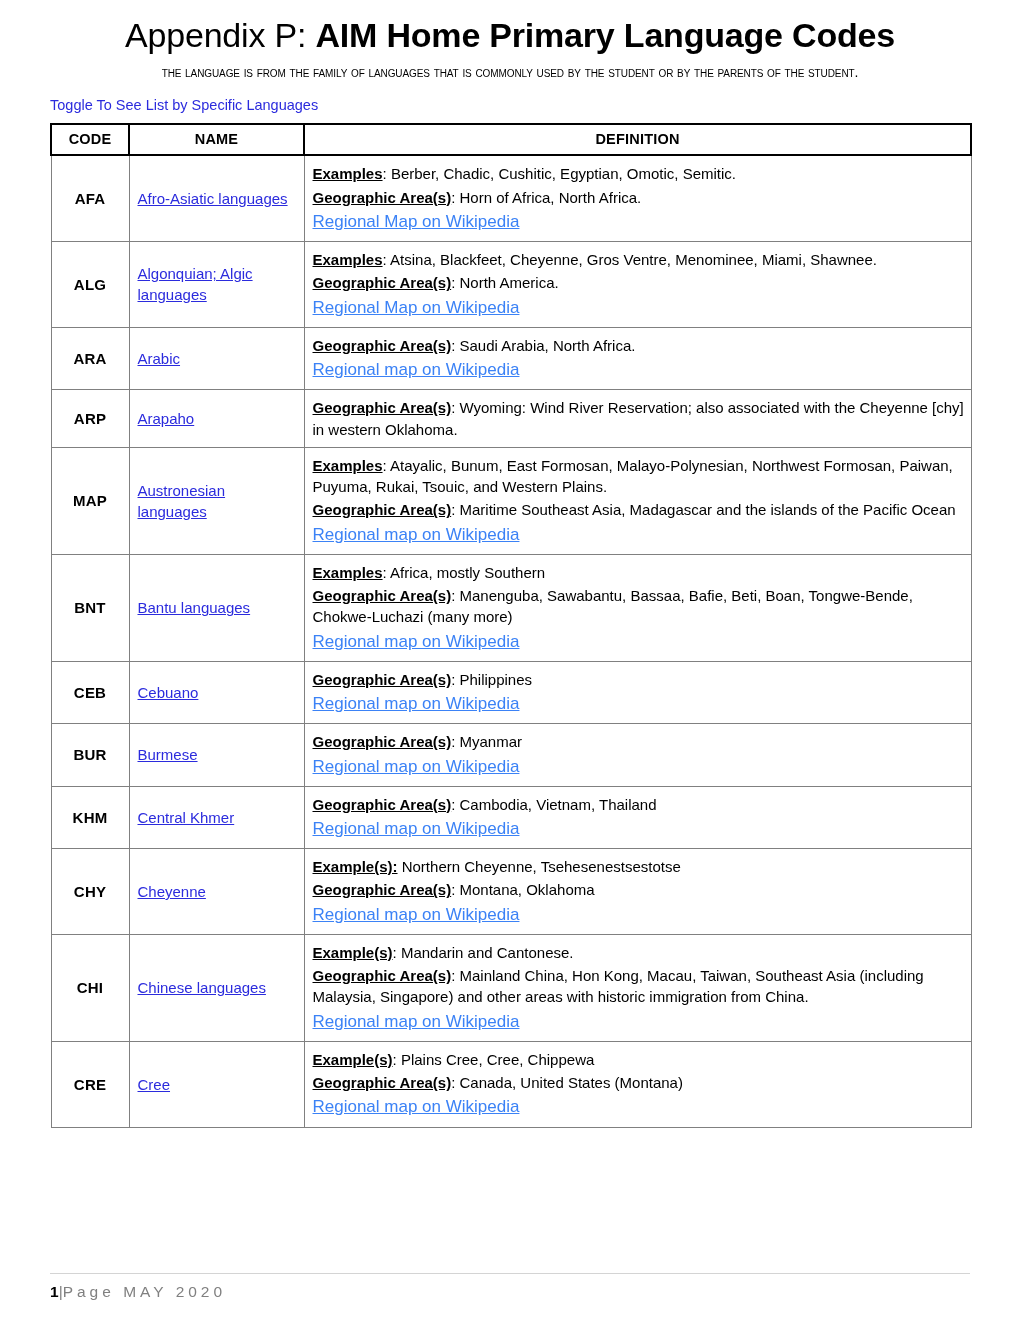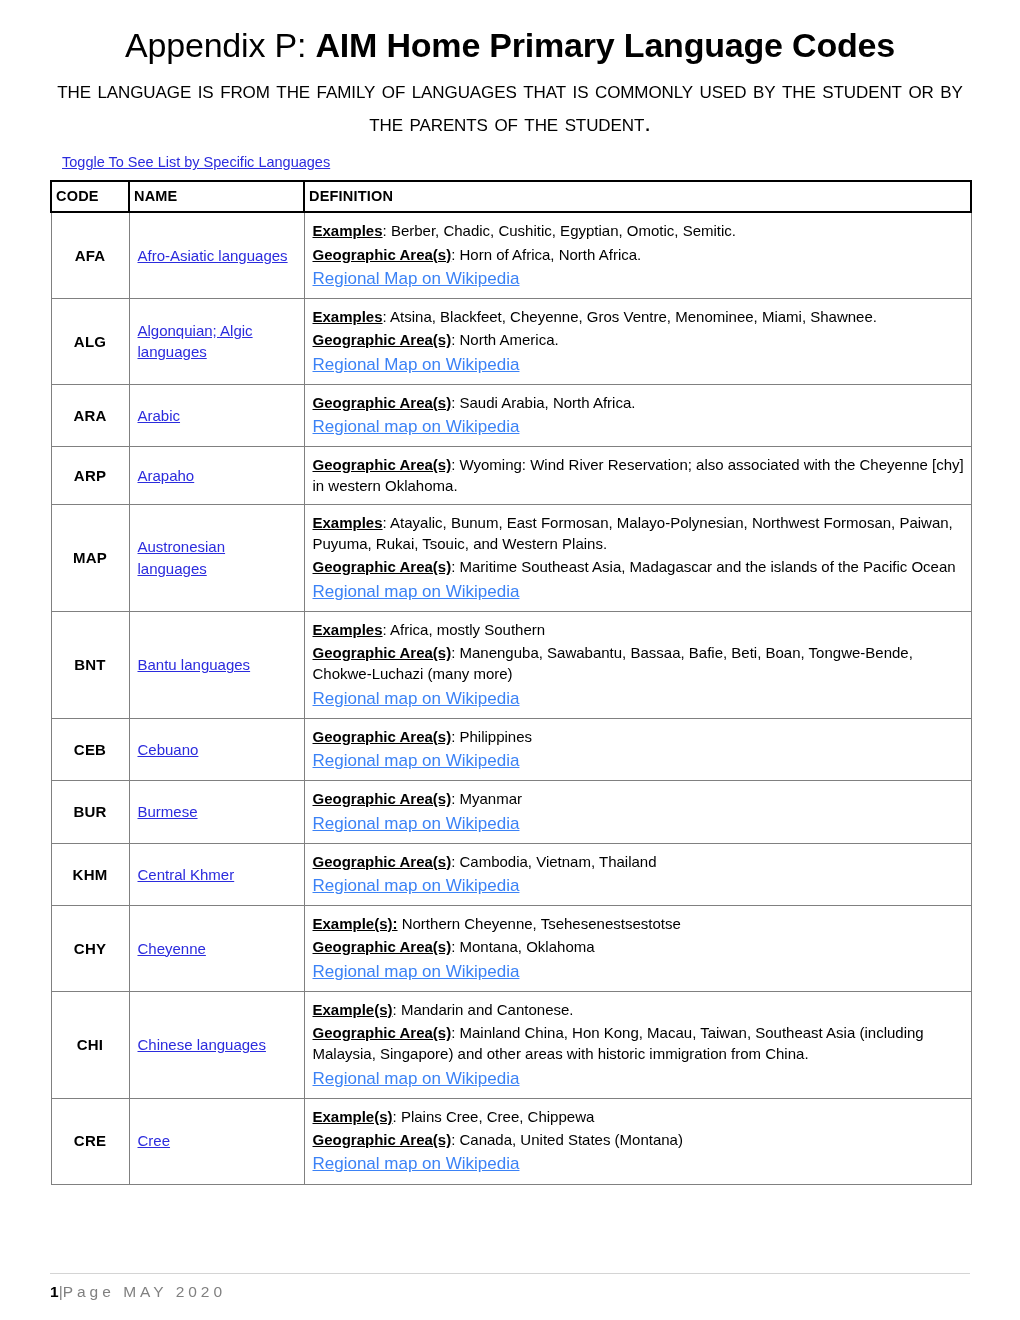--- a/index.html
+++ b/index.html
@@ -21,74 +21,72 @@
     position: relative;
     width: 1020px;
     height: 1320px;
     padding: 0;
   }
 
   
   .title {
     text-align: center;
     margin: 0;
-    padding: 26px 60px 0 60px;
+    padding: 16px 60px 0 60px;
     font-size: 34px;
     line-height: 1.12;
     font-weight: 400;
     letter-spacing: -0.2px;
     white-space: nowrap;
   }
   .title .t-strong {
     font-weight: 700;
   }
 
   .subtitle {
     text-align: center;
     margin: 0;
     padding: 9px 48px 0 48px;
-    font-size: 24px;
+    font-size: 14px;
     line-height: 1.38;
     font-weight: 400;
     font-variant: small-caps;
     text-transform: lowercase;
     letter-spacing: -0.1px;
   }
 
   
   .toggle-wrap {
     padding: 14px 0 0 50px;
   }
   .toggle-link {
     font-size: 14.5px;
     color: #2b2bdd;
-    text-decoration: underline;
     cursor: pointer;
     display: inline-block;
-    margin-left: 12px;
   }
 
   
   .table-wrap {
     padding: 9px 50px 0 50px;
   }
   table.codes {
     width: 920px;
     border-collapse: collapse;
     table-layout: fixed;
   }
   table.codes col.c-code  { width: 78px; }
   table.codes col.c-name  { width: 175px; }
   table.codes col.c-def   { width: 667px; }
 
   table.codes thead th {
     border: 2px solid #000000;
     font-size: 14.5px;
     font-weight: 700;
-    text-align: left;
+    text-align: center;
     padding: 6px 4px 7px 4px;
     vertical-align: middle;
     letter-spacing: 0.2px;
   }
 
   table.codes tbody td {
     border: 1px solid #808080;
     vertical-align: middle;
     font-size: 15px;
     line-height: 1.42;

